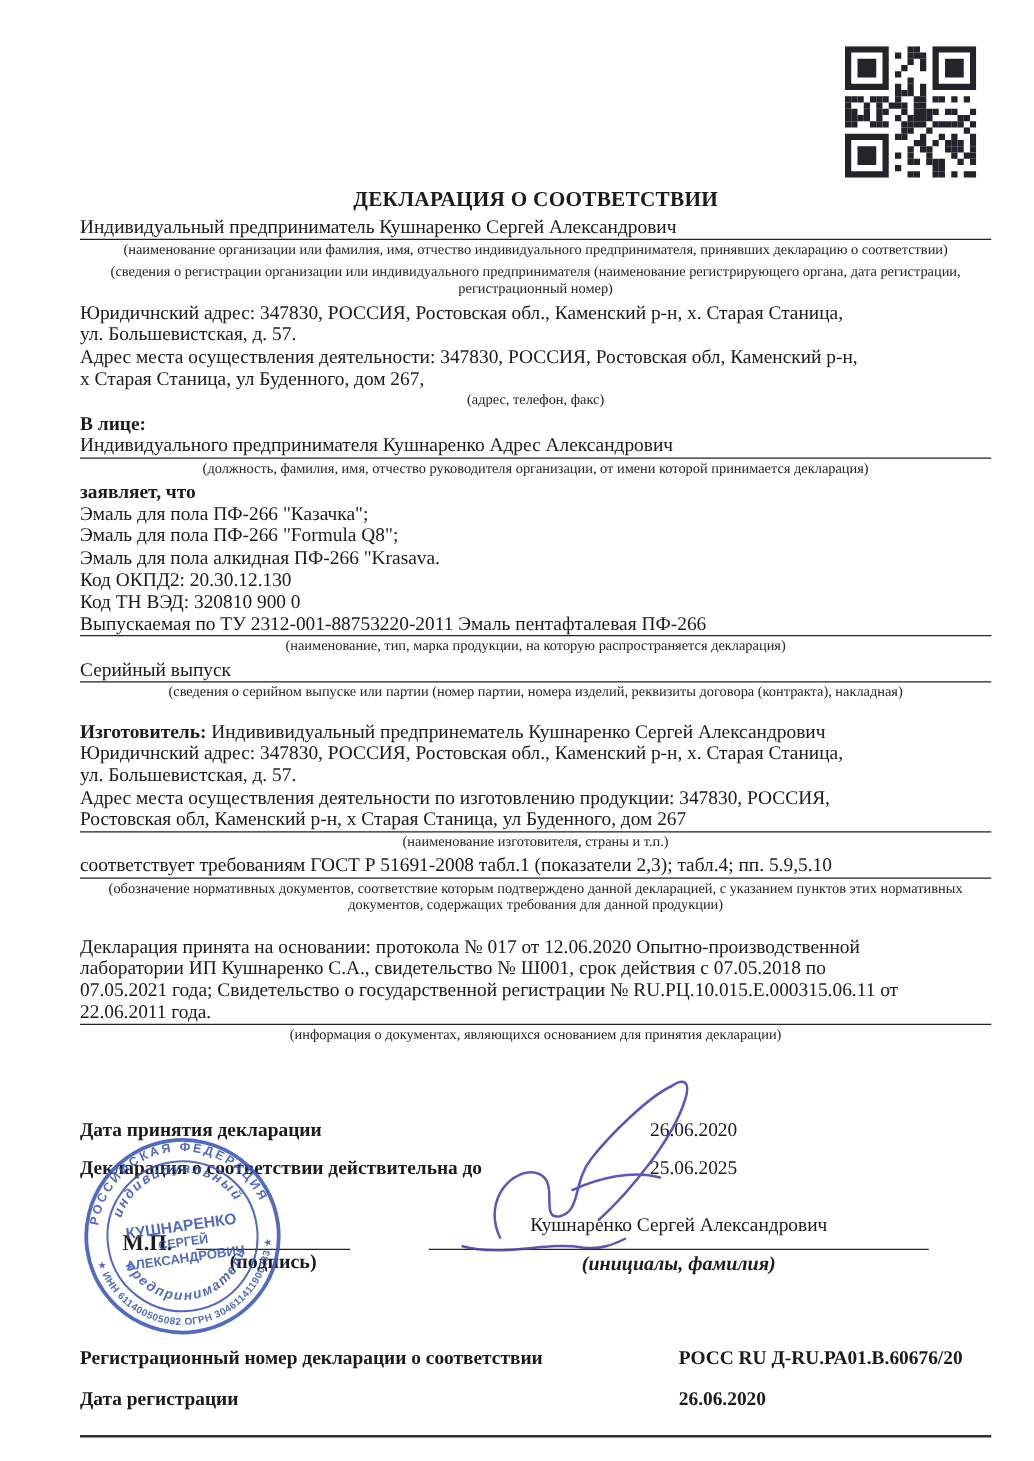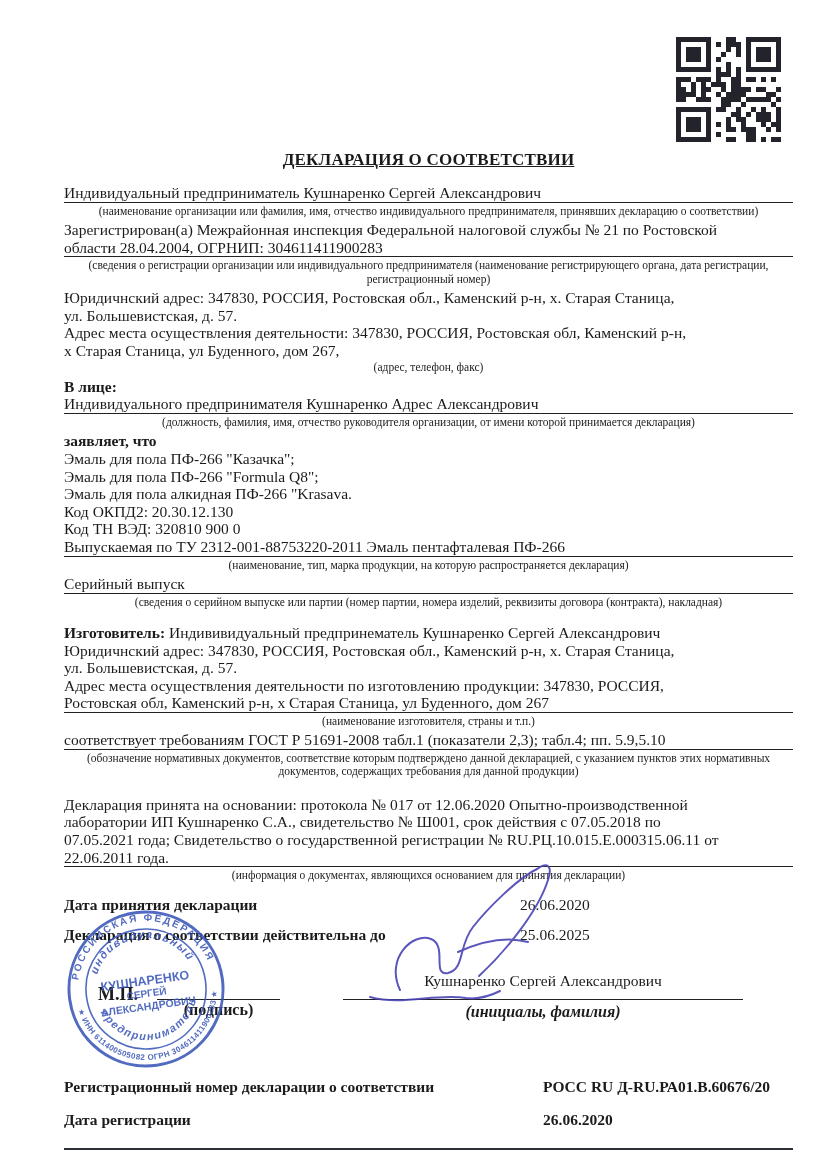--- a/index.html
+++ b/index.html
@@ -1,21 +1,21 @@
 <!DOCTYPE html>
 <html><head>
 <meta charset="utf-8">
 <style>
   html,body{margin:0;padding:0;background:#ffffff;}
   .page{
     position:relative;width:827px;height:1169px;background:#ffffff;
     font-family:"Liberation Serif","DejaVu Serif",serif;color:#1b1b1b;overflow:hidden;
   }
   .content{position:absolute;left:64px;top:150px;width:729px;font-size:15.5px;line-height:17.6px;}
-  .title{font-weight:bold;text-align:center;font-size:17px;line-height:20px;letter-spacing:.2px;margin-bottom:14px;text-decoration:underline;}
+  .title{font-weight:bold;text-align:center;font-size:17px;line-height:20px;letter-spacing:.2px;margin-bottom:3px;}
   .u{border-bottom:1.7px solid #222;}
   .line{min-height:17.6px;}
   .cap{font-size:11.5px;line-height:13.4px;text-align:center;padding:2px 6px 3px;color:#222;}
   .b{font-weight:bold;}
   .flexrow{display:flex;flex-direction:column;}
   .flexrow .lbl{font-weight:bold;white-space:nowrap;margin-right:6px;}
   .flexrow .val{flex:1;border-bottom:1.7px solid #222;}
   .email{text-decoration:underline;}
   .gap12{height:12px;}
   .gap14{height:14px;}
@@ -174,24 +174,20 @@
       <rect x="10" y="80" width="15" height="15" fill="#23232c"></rect>
     </svg>
 
   <div class="content">
 
     <div class="title">ДЕКЛАРАЦИЯ О СООТВЕТСТВИИ</div>
 
     <div class="line u">Индивидуальный предприниматель Кушнаренко Сергей Александрович</div>
     <div class="cap">(наименование организации или фамилия, имя, отчество индивидуального предпринимателя, принявших декларацию о соответствии)</div>
 
-    <div>
-      <div class="line">Зарегистрирован(а) Межрайонная инспекция Федеральной налоговой службы № 21 по Ростовской</div>
-      <div class="line u">области 28.04.2004, ОГРНИП: 304611411900283</div>
-    </div>
     <div class="cap" style="max-width:700px;margin:0 auto;">(сведения о регистрации организации или индивидуального предпринимателя (наименование регистрирующего органа, дата регистрации, регистрационный номер)</div>
 
     <div>
       <div class="line">Юридичнский адрес: 347830, РОССИЯ, Ростовская обл., Каменский р-н, х. Старая Станица,</div>
       <div class="line">ул. Большевистская, д. 57.</div>
       <div class="line">Адрес места осуществления деятельности: 347830, РОССИЯ, Ростовская обл, Каменский р-н,</div>
       <div class="line">х Старая Станица, ул Буденного, дом 267,</div>
     </div>
     <div class="cap">(адрес, телефон, факс)</div>
 

